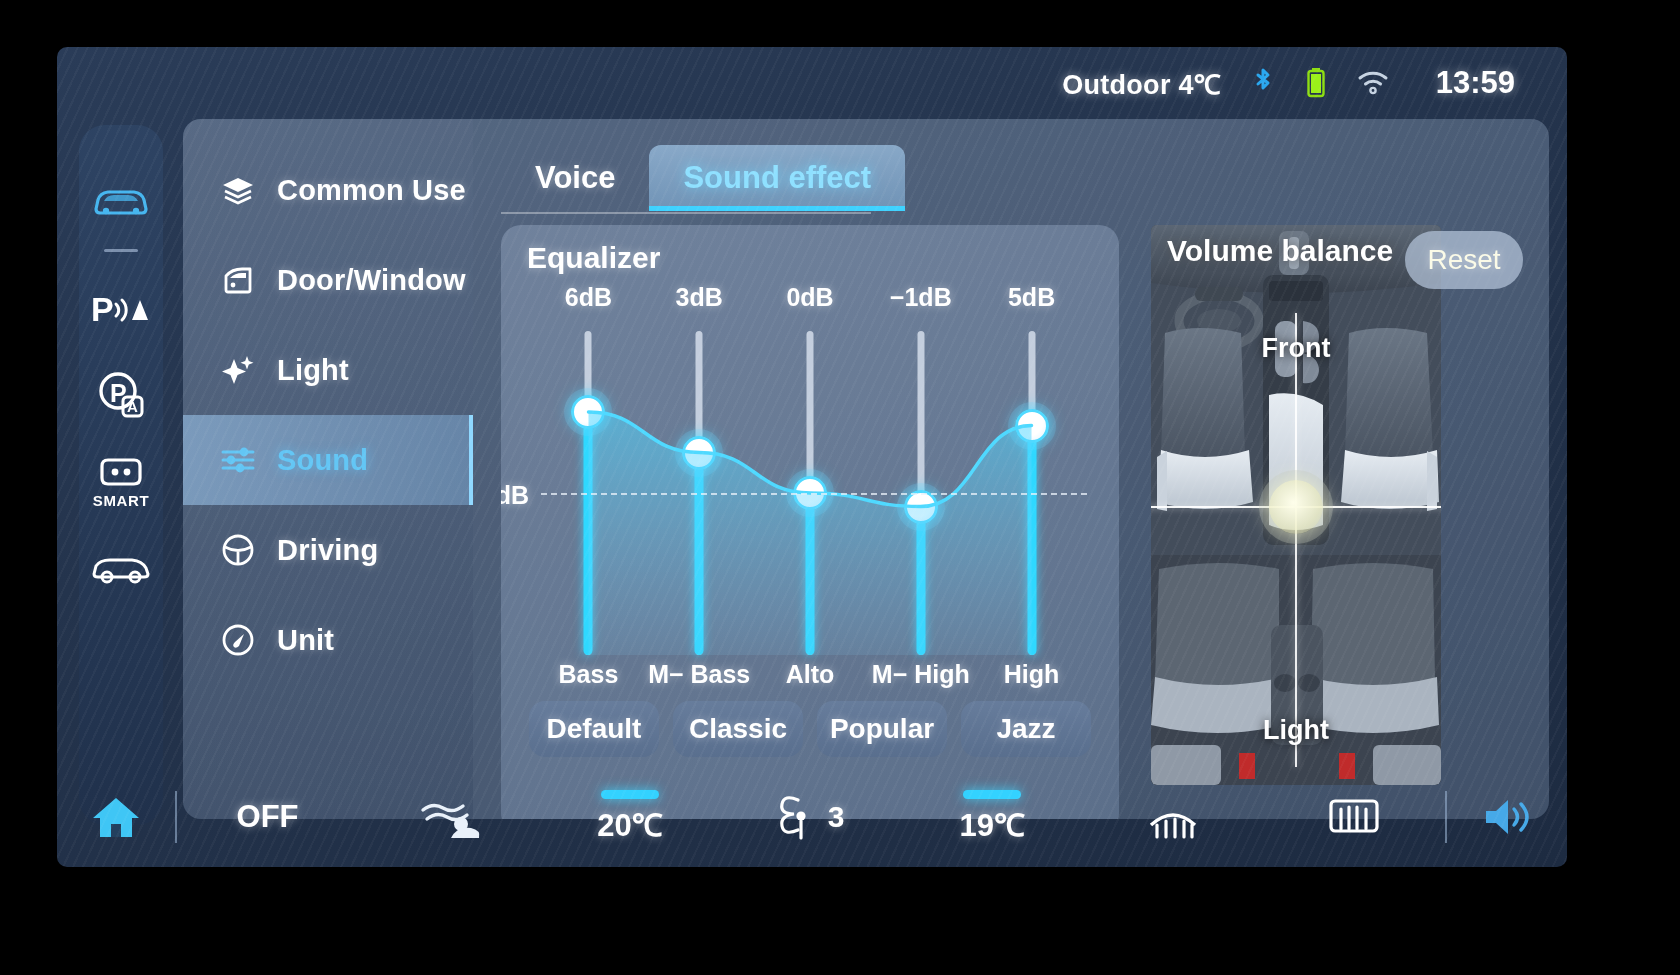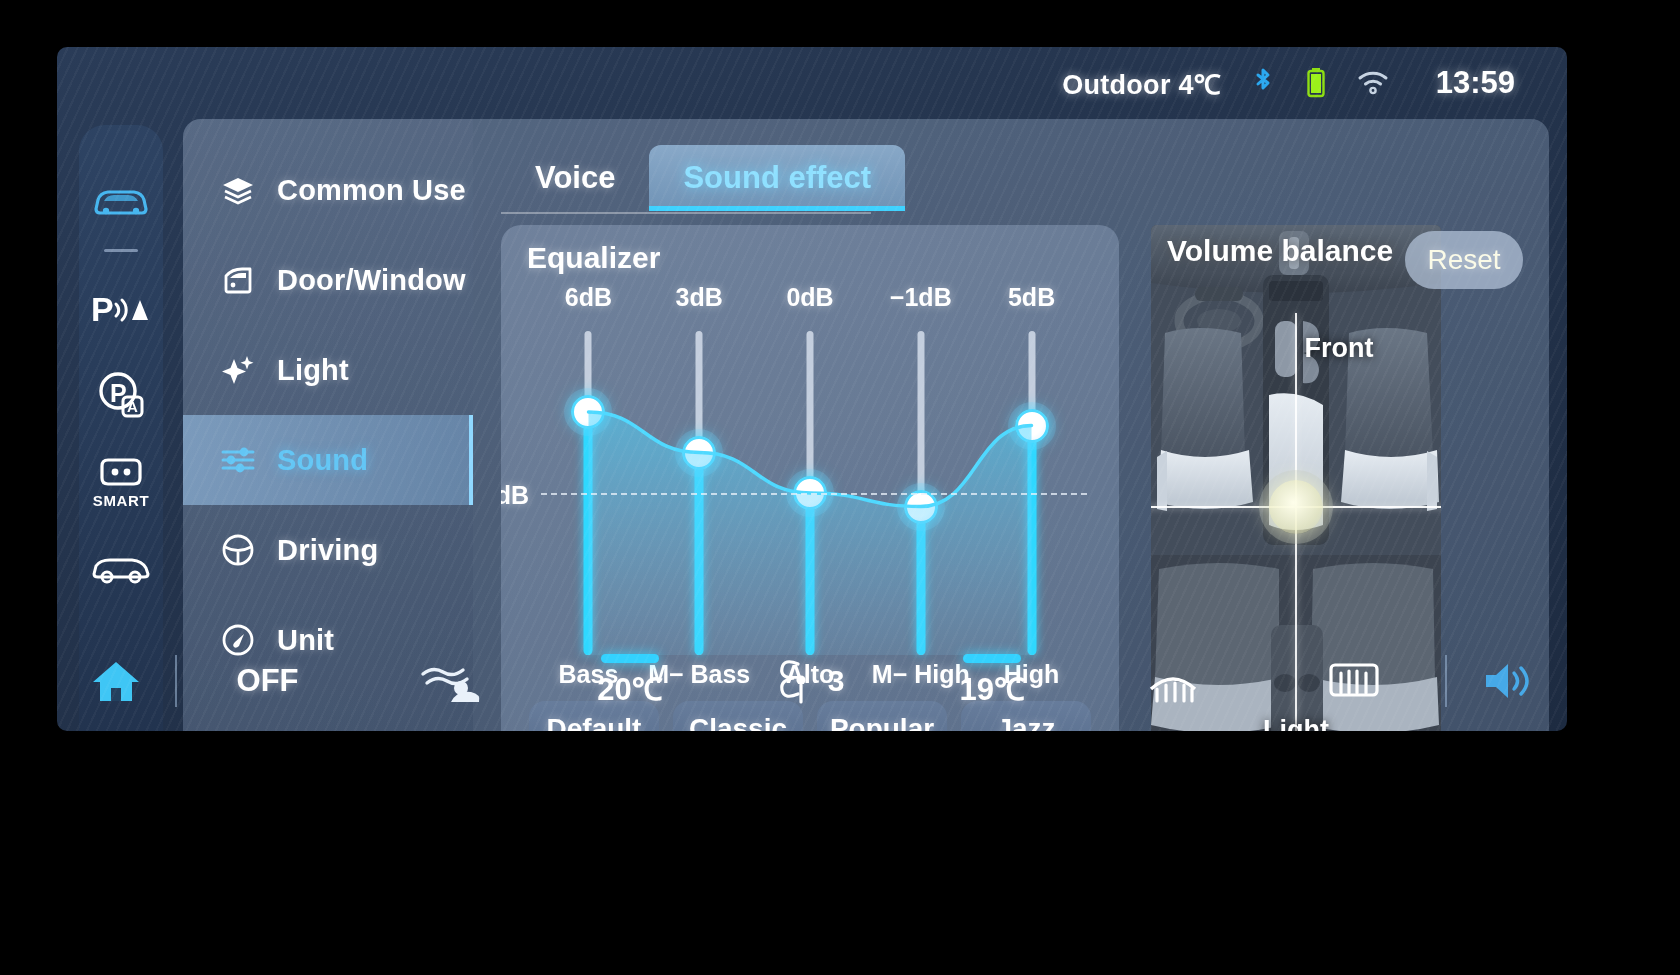--- a/index.html
+++ b/index.html
@@ -8,21 +8,21 @@
     background: #000;
     font-family: "Liberation Sans", sans-serif;
     overflow: hidden;
   }
   #screen {
     position: absolute; left: 0; top: 0; width: 1680px; height: 975px;
     background: #000;
   }
   
   .bezel {
-    position: absolute; left: 57px; top: 47px; width: 1510px; height: 684px;
+    position: absolute; left: 57px; top: 47px; width: 1510px; height: 820px;
     background: linear-gradient(160deg, #2a3c58 0%, #24344d 40%, #1d2b41 100%);
     border-radius: 10px;
     box-shadow: 0 0 18px rgba(0,0,0,0.8);
     overflow: hidden;
   }
   .bezel::after{
     content:""; position:absolute; inset:0;
     background:
       repeating-linear-gradient(115deg, rgba(255,255,255,0.035) 0 2px, rgba(255,255,255,0) 2px 9px);
     pointer-events:none;
@@ -210,21 +210,21 @@
   .car-view {
     position: absolute; left: 18px; top: 0; width: 290px; height: 560px;
     border-radius: 6px; overflow: hidden;
     background: linear-gradient(180deg,#505b69 0%, #3c4654 18%, #46505e 60%, #39424f 100%);
   }
   .vb-front, .vb-rear {
     position: absolute; z-index: 6; left: 50%; transform: translateX(-50%);
     font-size: 27px; font-weight: bold; color: #fff;
     text-shadow: 0 0 10px rgba(0,0,0,.8);
   }
-  .vb-front { top: 108px; margin-left: 43px; }
+  .vb-front { top: 108px; }
   .vb-rear { top: 490px; }
   .cross-h {
     position: absolute; z-index: 5; top: 281px; left: -58px; right: -82px; height: 2px;
     background: rgba(255,255,255,.95); box-shadow: 0 0 7px rgba(255,255,255,.6);
   }
   .cross-v {
     position: absolute; z-index: 5; left: 50%; transform: translateX(-50%);
     top: 88px; bottom: 18px; width: 2px;
     background: rgba(255,255,255,.9); box-shadow: 0 0 7px rgba(255,255,255,.5);
   }

